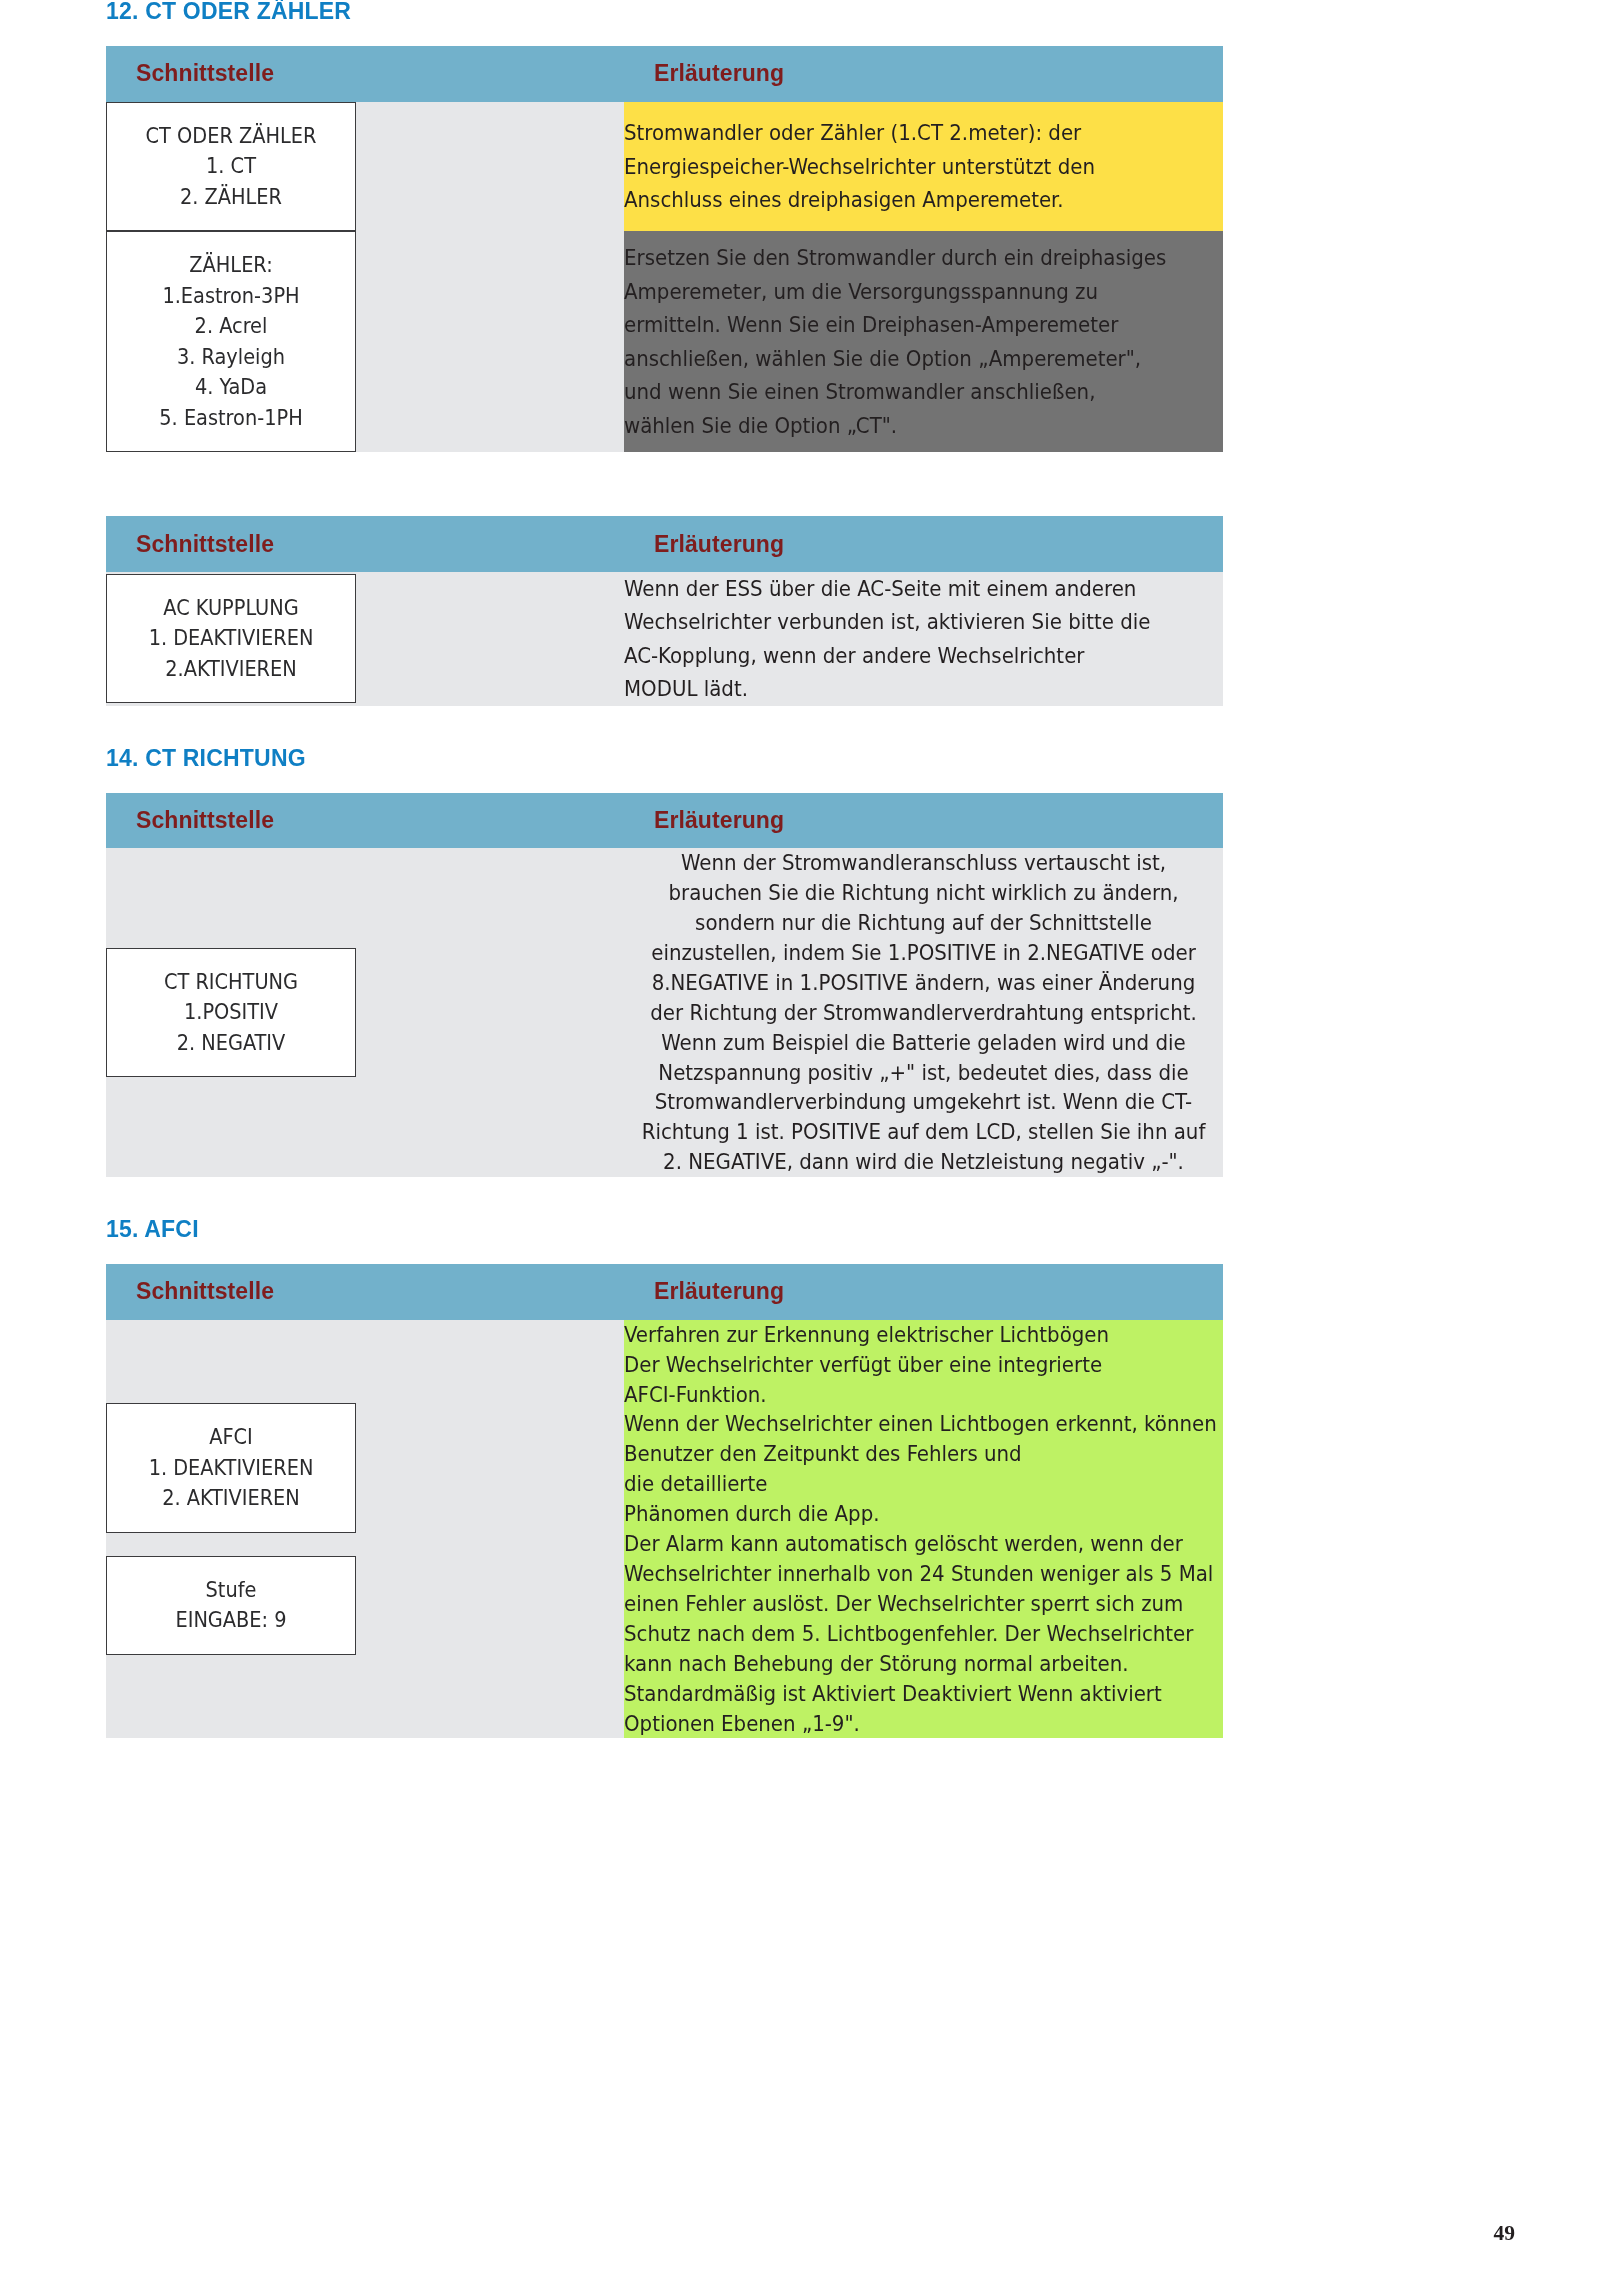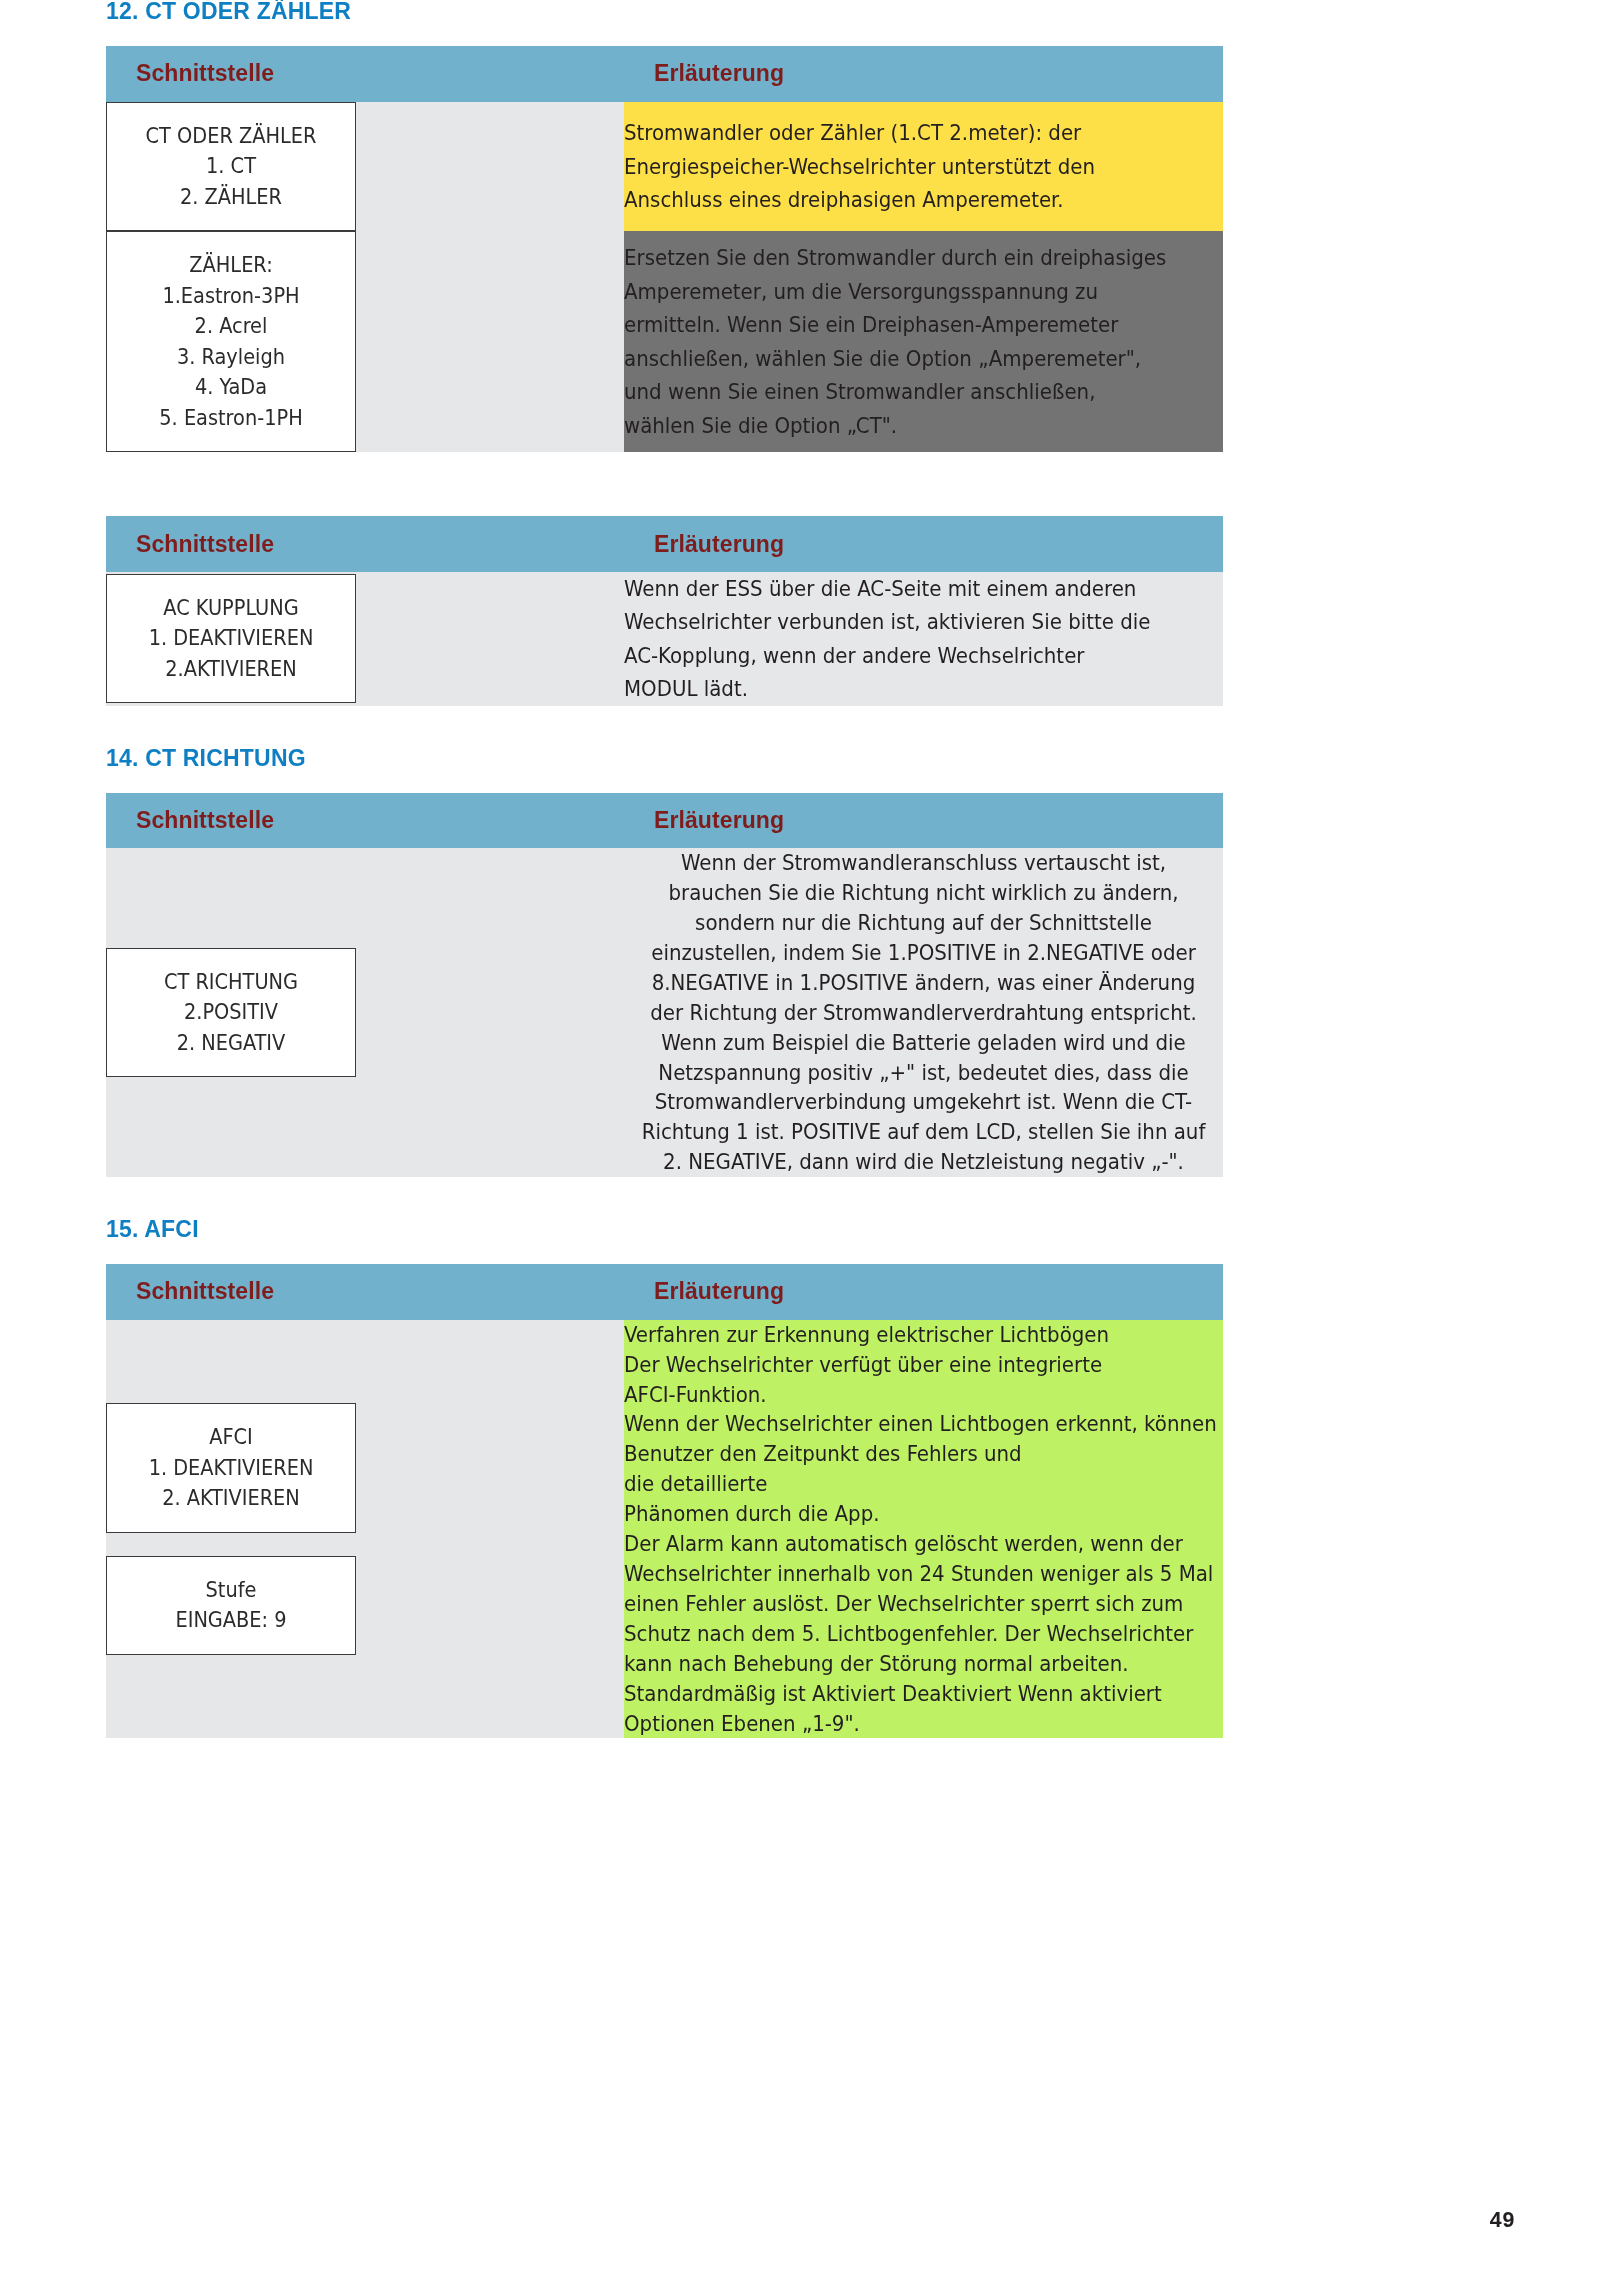--- a/index.html
+++ b/index.html
@@ -98,22 +98,22 @@
   .explain.tight { line-height: 1.36; }
 
   
   .section { margin-bottom: 0; }
   .gap-after-table { height: 41px; }
 
   
   .page-number {
     position: absolute;
     right: 106px;
-    bottom: 60px;
-    font-family: Liberation Mono, monospace;
+    bottom: 47px;
+    font-family: Liberation Serif, serif;
     font-weight: bold;
     font-size: 21.5px;
     color: #231f20;
   }
 </style>
 </head>
 <body>
 
 <div class="page">
   <div id="sections-root">
@@ -206,21 +206,21 @@
             <tr class="thead-row">
               <th class="col-interface" style="background: rgb(114, 177, 203);">Schnittstelle</th>
               <th class="col-explain" style="background: rgb(114, 177, 203);">Erläuterung</th>
             </tr>
           </thead>
           <tbody>
             <tr>
               <td class="cell-interface" style="background: rgb(230, 231, 233);">
                 <div class="lcd-box">
                   <span class="lcd-line">CT RICHTUNG</span>
-                  <span class="lcd-line">2.POSITIV</span>
+                  <span class="lcd-line">1.POSITIV</span>
                   <span class="lcd-line">2. NEGATIV</span>
                 </div>
               </td>
               <td class="cell-explain" style="background: rgb(230, 231, 233); text-align: center;">
                 <p class="explain tight">
                   <span class="explain-line">Wenn der Stromwandleranschluss vertauscht ist,</span>
                   <span class="explain-line">brauchen Sie die Richtung nicht wirklich zu ändern,</span>
                   <span class="explain-line">sondern nur die Richtung auf der Schnittstelle</span>
                   <span class="explain-line">einzustellen, indem Sie 1.POSITIVE in 2.NEGATIVE oder</span>
                   <span class="explain-line">8.NEGATIVE in 1.POSITIVE ändern, was einer Änderung</span>

